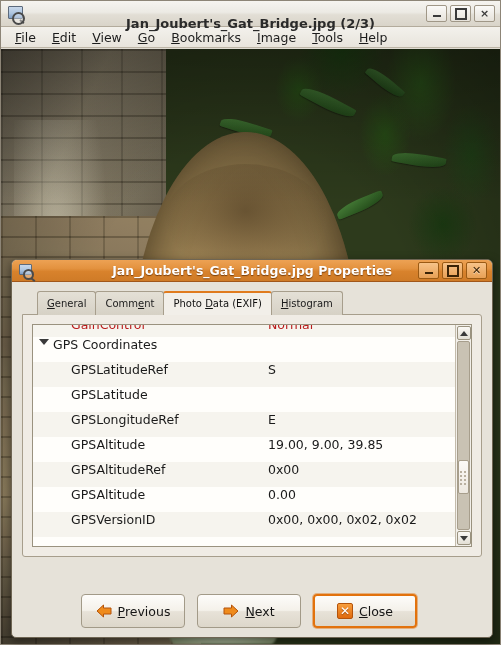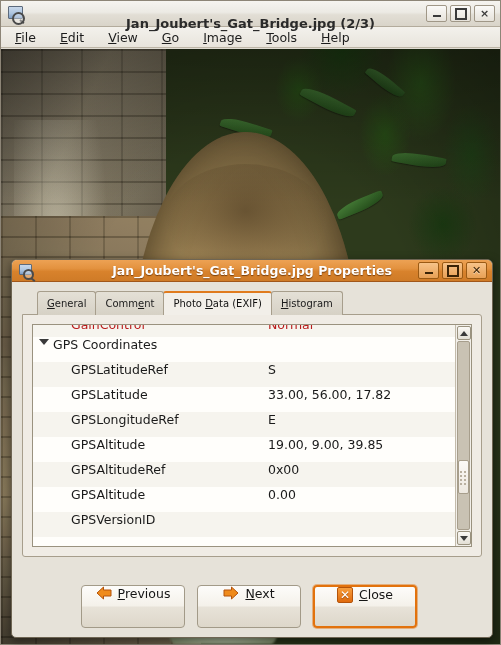--- a/index.html
+++ b/index.html
@@ -76,21 +76,20 @@
   .wb-min::after { content:""; display:block; width:8px; height:2px; background: currentColor; margin-top:5px; }
   .wb-max::after { content:""; display:block; width:8px; height:8px; border:2px solid currentColor; }
 
   
   #menubar {
     height: 21px;
     background: linear-gradient(to bottom, #f3f1ec, #e8e4dc);
     border-bottom: 1px solid #bdb5a6;
     display: flex; align-items: center;
     padding-left: 6px;
-    gap: 8px;
   }
   .menu-item {
     font-size: 12.5px; color: #1c1c1c;
     padding: 2px 8px;
     cursor: default;
     white-space: nowrap;
   }
   .menu-item u { text-decoration: underline; }
 
   
@@ -316,22 +315,22 @@
     background-position: 0 0;
   }
 
   
   #dlg-buttons {
     position: absolute; left: 0; right: 0; bottom: 9px;
     display: flex; justify-content: center; gap: 12px;
     padding-right: 6px;
   }
   .dbtn {
-    min-width: 104px; height: 43px;
-    display: flex; align-items: flex-start; justify-content: center; gap: 6px;
+    min-width: 104px; height: 34px;
+    display: flex; align-items: center; justify-content: center; gap: 6px;
     font-size: 12.5px; color: #151515;
     background: linear-gradient(to bottom, #fdfcfa 0%, #f4f1ea 48%, #e7e2d8 52%, #ddd7ca 100%);
     border: 1px solid #a29a88;
     border-radius: 4px;
     cursor: default;
     padding: 0 12px;
   }
   .dbtn u { text-decoration: underline; }
   .dbtn.focused {
     border: 2px solid #e2720d;
@@ -369,20 +368,21 @@
       <div class="wbtn inactive wb-max"></div>
       <div class="wbtn inactive">×</div>
     </div>
   </div>
 
   <div id="menubar">
     <div class="menu-item"><u>F</u>ile</div>
     <div class="menu-item"><u>E</u>dit</div>
     <div class="menu-item"><u>V</u>iew</div>
     <div class="menu-item"><u>G</u>o</div>
+    <div class="menu-item"><u>B</u>ookmarks</div>
     <div class="menu-item"><u>I</u>mage</div>
     <div class="menu-item"><u>T</u>ools</div>
     <div class="menu-item"><u>H</u>elp</div>
   </div>
 
   <div id="photo-area">
     <div id="photo">
       <div class="ph-layer sky-blue"></div>
       <div class="ph-layer foliage-top">
         <div class="leaf" style="left:22%;top:30%;width:52px;height:12px;transform:rotate(18deg);"></div>
@@ -451,21 +451,20 @@
               <div class="tri"></div>
                 <div class="k-indent"></div>
               <div class="k">GPSLatitudeRef</div>
               <div class="v">S</div>
             </div>
 
             <div class="exif-row odd">
               <div class="tri"></div>
                 <div class="k-indent"></div>
               <div class="k">GPSLatitude</div>
-              <div class="v">33.00, 56.00, 17.82</div>
             </div>
 
             <div class="exif-row even">
               <div class="tri"></div>
                 <div class="k-indent"></div>
               <div class="k">GPSLongitudeRef</div>
               <div class="v">E</div>
             </div>
 
             <div class="exif-row odd">
@@ -486,20 +485,21 @@
               <div class="tri"></div>
                 <div class="k-indent"></div>
               <div class="k">GPSAltitude</div>
               <div class="v">0.00</div>
             </div>
 
             <div class="exif-row even">
               <div class="tri"></div>
                 <div class="k-indent"></div>
               <div class="k">GPSVersionID</div>
+              <div class="v">0x00, 0x00, 0x02, 0x02</div>
             </div>
 
             <div class="exif-row group odd clipped-bottom">
               <div class="tri"><span class="tri-glyph"></span></div>
               <div class="k" style="width:211px">Image Structure</div>
               <div class="v"></div>
             </div>
 
           </div>
 

